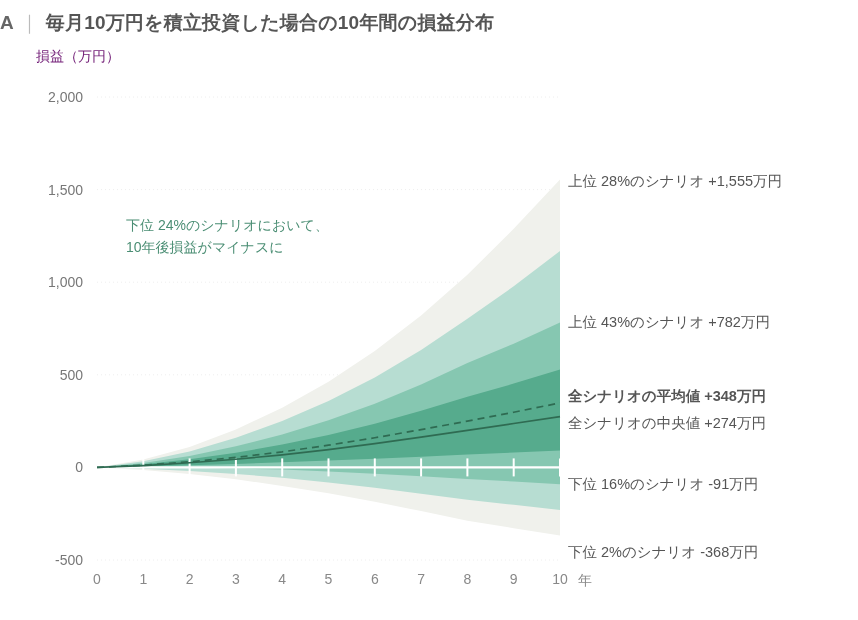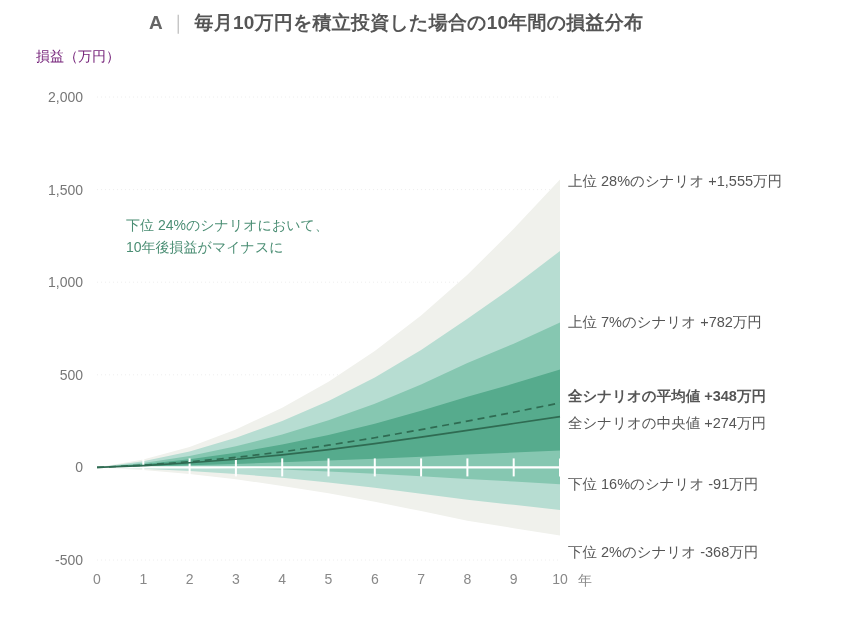--- a/index.html
+++ b/index.html
@@ -15,21 +15,20 @@
     position: relative;
     overflow: hidden;
   }
 
   
   .chart-title {
     position: absolute;
     top: 10px;
     left: 0;
     width: 792px;
-    text-align: center;
     font-size: 19px;
     font-weight: bold;
     color: #555555;
     letter-spacing: 0.2px;
     white-space: nowrap;
   }
   .chart-title .panel-letter {
     font-weight: bold;
     color: #666666;
   }
@@ -161,17 +160,17 @@
       <text x="467.40000000000003" y="584" class="tick-label-x">8</text>
       <text x="513.7" y="584" class="tick-label-x">9</text>
       <text x="560" y="584" class="tick-label-x">10</text>
     </g>
 </svg>
 
 <div class="inline-annotation">下位 24%のシナリオにおいて、
 10年後損益がマイナスに</div>
 
 <div class="scenario-label" style="top: 172px;">上位 28%のシナリオ +1,555万円</div>
-<div class="scenario-label" style="top: 313px;">上位 7%のシナリオ +782万円</div>
+<div class="scenario-label" style="top: 313px;">上位 43%のシナリオ +782万円</div>
 <div class="scenario-label" style="top: 387px; font-weight: bold;">全シナリオの平均値 +348万円</div>
 <div class="scenario-label" style="top: 414px;">全シナリオの中央値 +274万円</div>
 <div class="scenario-label" style="top: 475px;">下位 16%のシナリオ -91万円</div>
 <div class="scenario-label" style="top: 543px;">下位 2%のシナリオ -368万円</div>
 
 </body></html>

